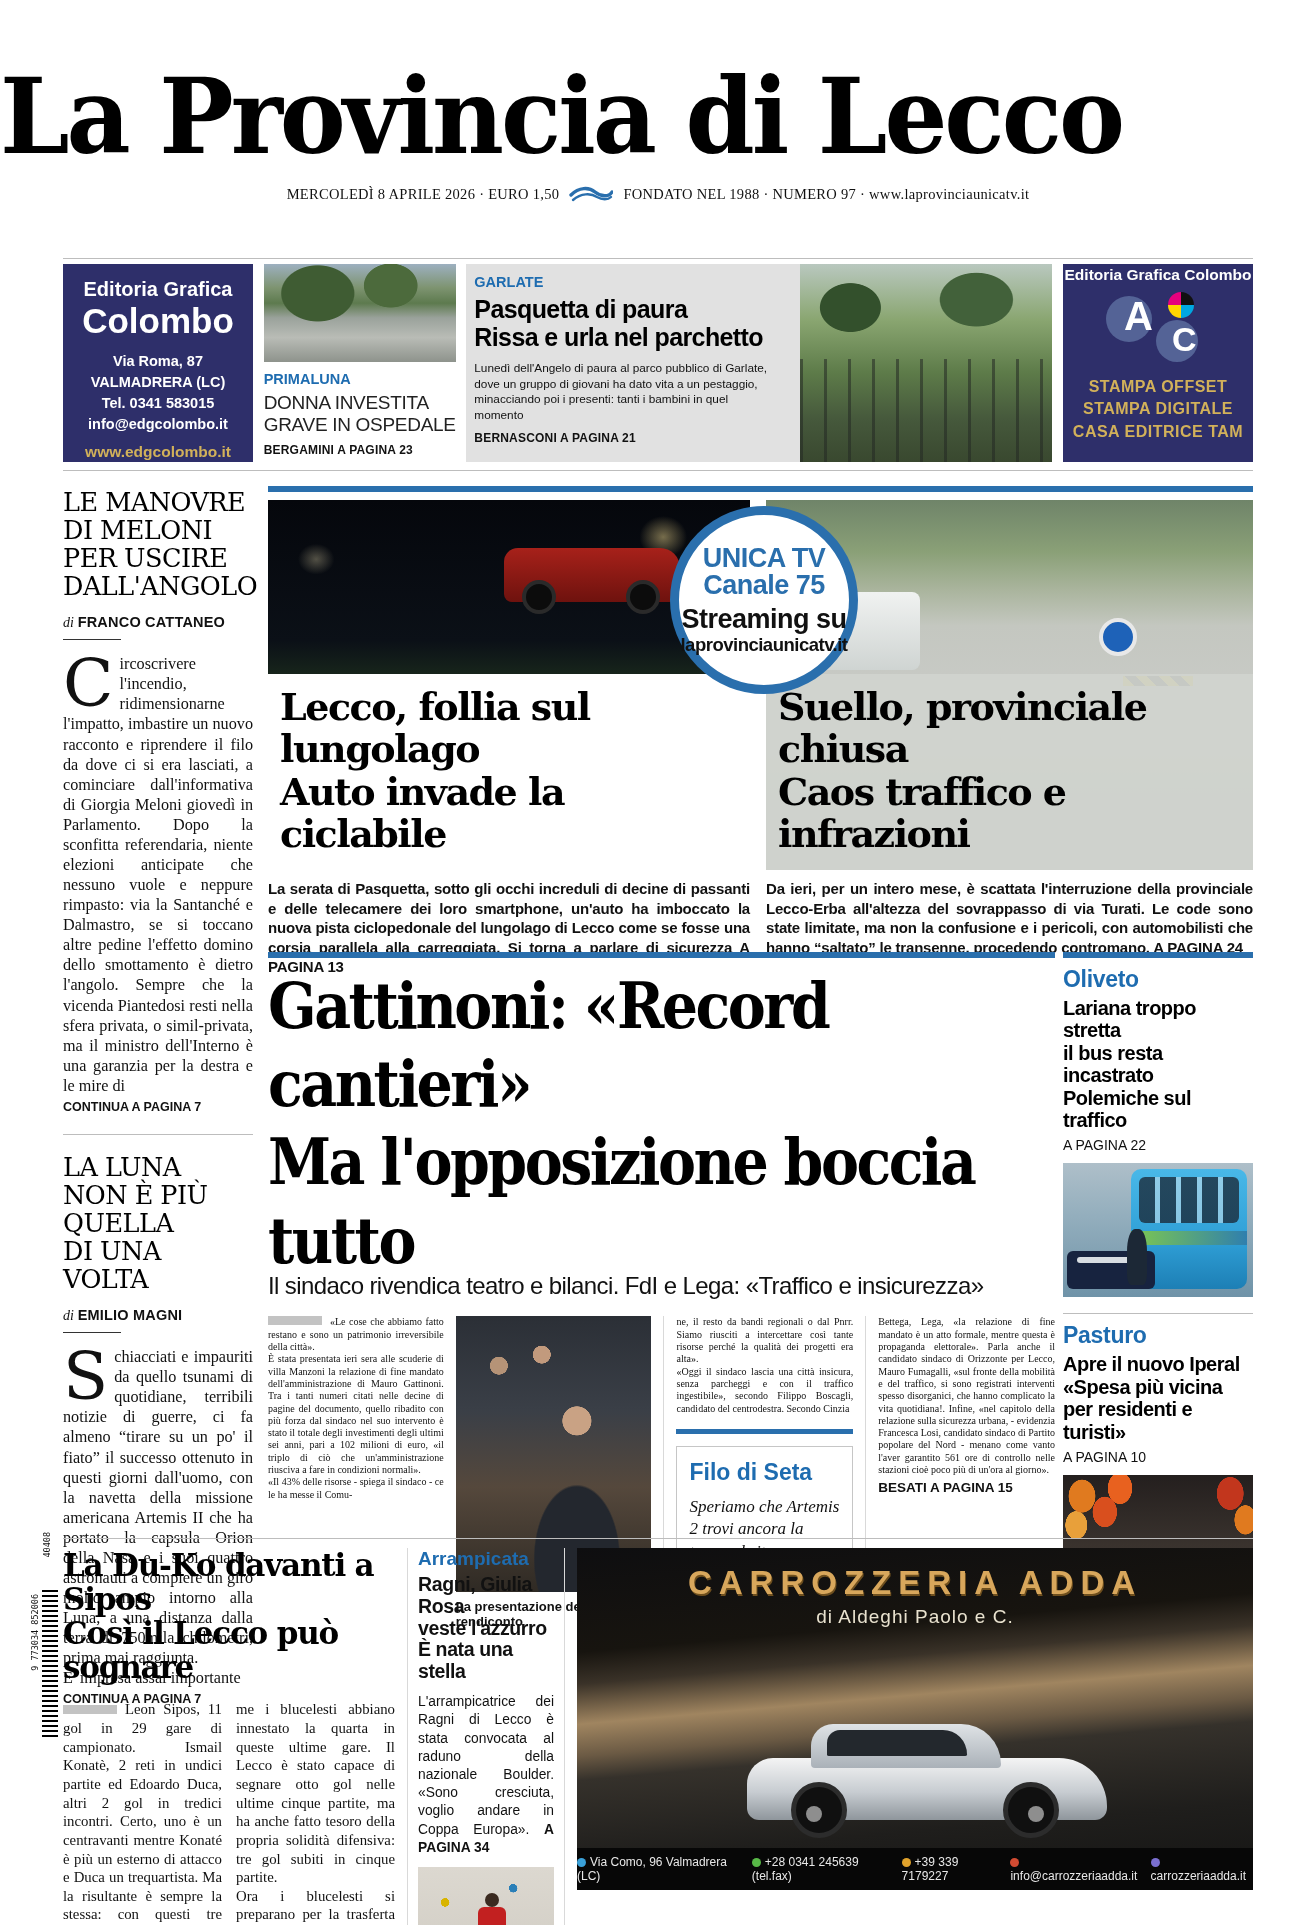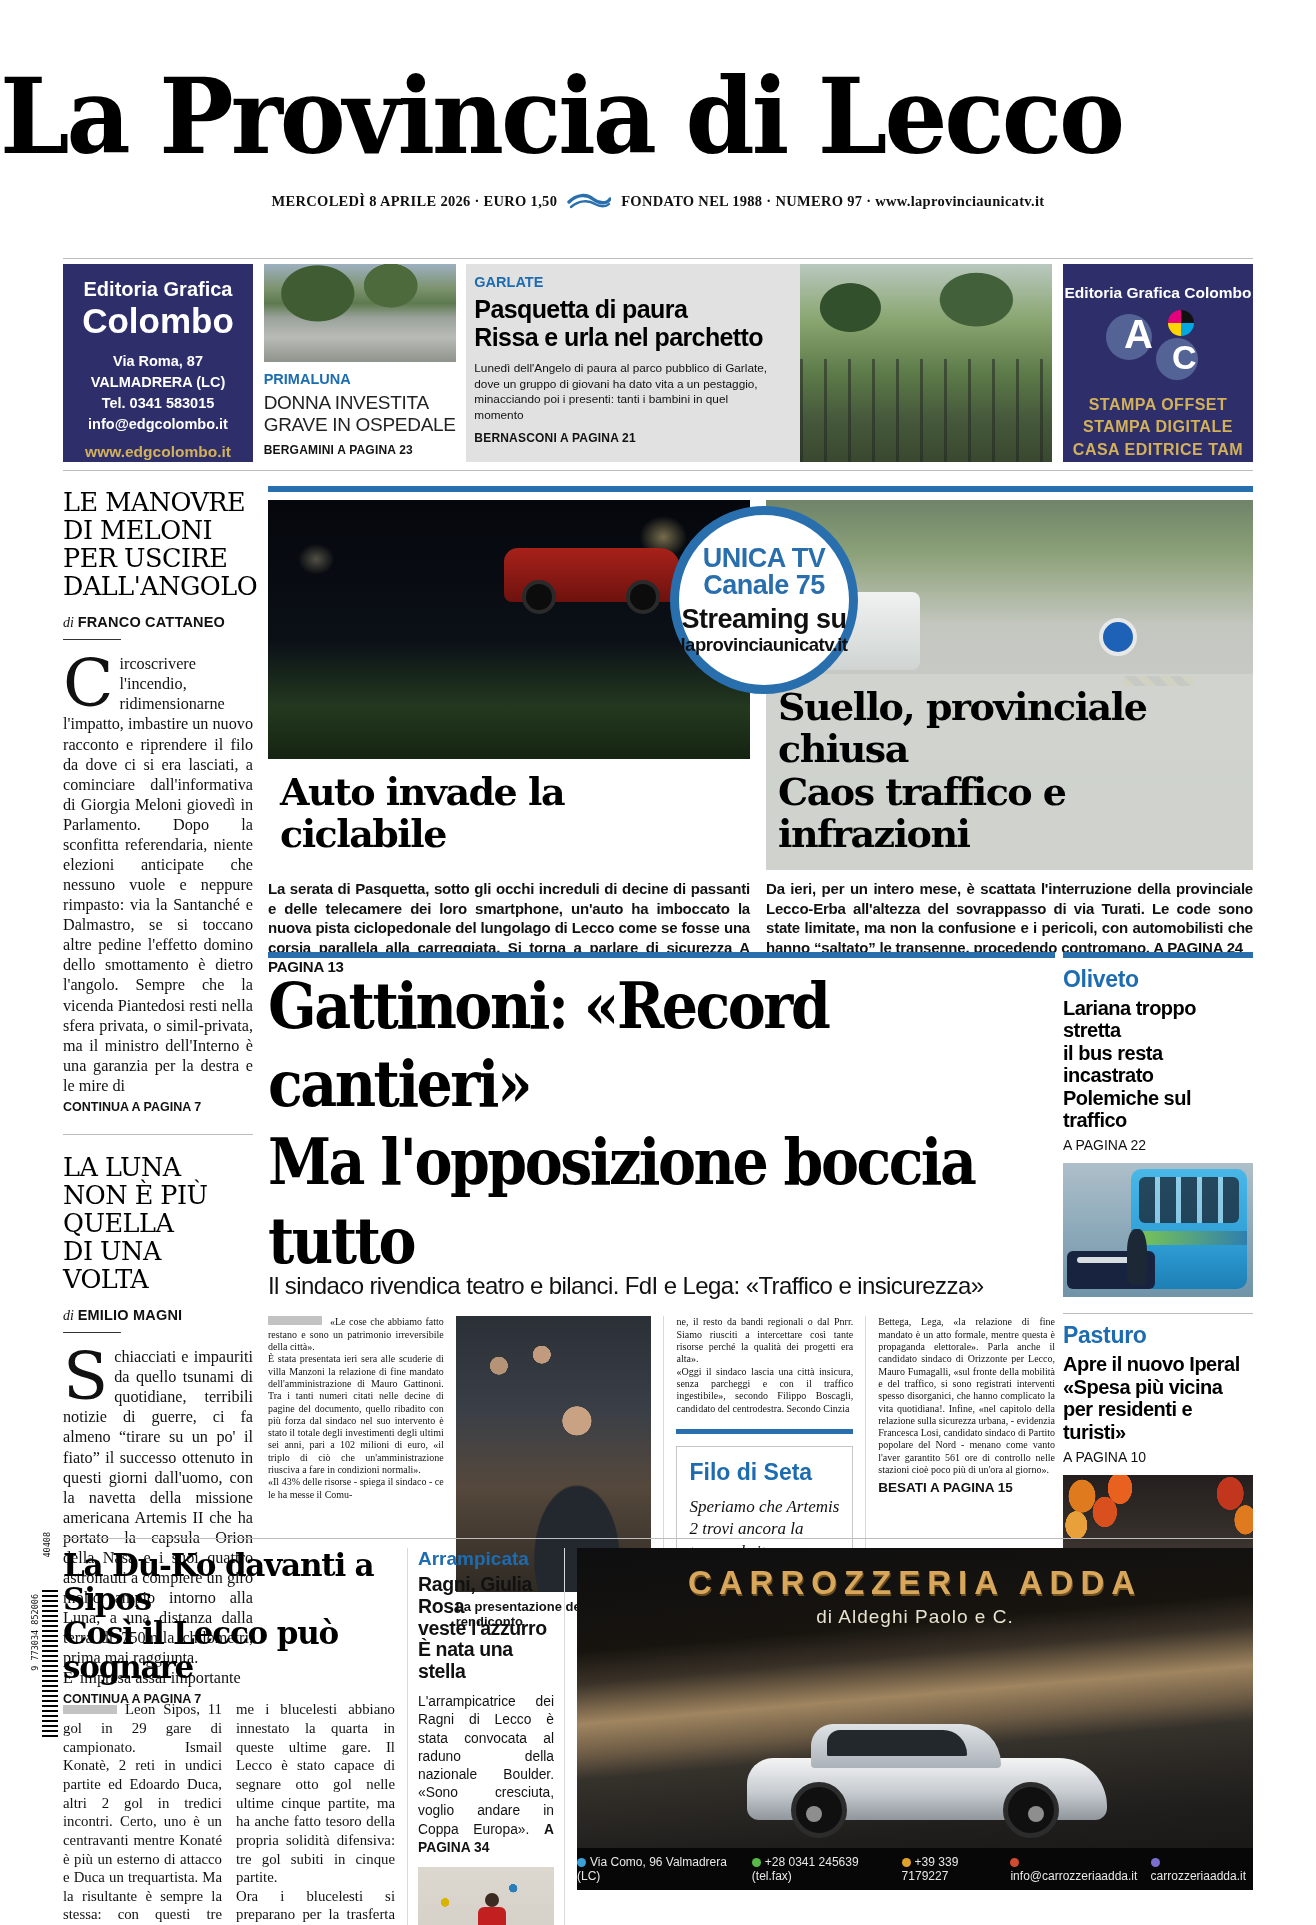--- a/index.html
+++ b/index.html
@@ -6,30 +6,30 @@
   .page{position:relative;width:1316px;height:1925px;background:#fff;color:#111;
         font-family:"Liberation Serif",serif;overflow:hidden;}
   .hairline{position:absolute;left:63px;width:1190px;height:1px;background:#bdbdbd;}
   .bluebar{height:6px;background:#2a6fad;}
   .kick{font-family:"Liberation Sans",sans-serif;font-weight:bold;color:#1e6cb0;}
   .just{text-align:justify;}
   
   .masthead{position:absolute;top:64px;left:0;width:100%;}
   .masthead h1{margin:0;font-family:"DejaVu Serif",serif;font-weight:bold;font-size:99px;
                letter-spacing:-3px;line-height:1.0;color:#000;transform:scaleY(1.06);transform-origin:center top;}
-  .dateline{margin-top:29px;font-family:"Liberation Serif",serif;font-weight:bold;font-size:14.5px;
+  .dateline{margin-top:22px;font-family:"Liberation Serif",serif;font-weight:normal;font-size:14.5px;
             letter-spacing:.3px;color:#111;display:flex;justify-content:center;align-items:center;gap:10px;}
   
   .topstrip{position:absolute;top:264px;left:63px;width:1190px;height:198px;display:flex;justify-content:space-between;}
   .adbox{width:190px;background:#2e2f6a;color:#fff;text-align:center;font-family:"Liberation Sans",sans-serif;box-sizing:border-box;}
   .adbox .t1{font-size:20px;font-weight:bold;margin-top:14px;}
   .adbox .t2{font-size:35px;font-weight:bold;margin-top:0;}
   .adbox .addr{font-size:14.5px;font-weight:bold;line-height:1.45;margin-top:10px;}
   .adbox .web{font-size:15.5px;font-weight:bold;color:#d2b15a;margin-top:8px;}
-  .adbox.right .t1{font-size:15.5px;margin-top:20px;}
+  .adbox.right .t1{font-size:15.5px;margin-top:2px;}
   .logoABC{position:relative;width:120px;height:78px;margin:6px auto 0 auto;}
   .logoABC .c1,.logoABC .c2{position:absolute;border-radius:50%;background:#5a6c9e;opacity:.85;}
   .logoABC .c1{width:46px;height:46px;left:8px;top:6px;}
   .logoABC .c2{width:42px;height:42px;left:58px;top:30px;}
   .logoABC .cmyk{position:absolute;width:26px;height:26px;border-radius:50%;left:70px;top:2px;
       background:conic-gradient(#111 0 25%,#00a7e1 25% 50%,#ffd500 50% 75%,#e6007e 75% 100%);}
   .logoABC .la{position:absolute;left:26px;top:4px;font-size:40px;font-weight:bold;color:#fff;font-family:"Liberation Sans",sans-serif;}
   .logoABC .lc{position:absolute;left:74px;top:30px;font-size:34px;font-weight:bold;color:#fff;font-family:"Liberation Sans",sans-serif;}
   .goldlines{color:#d2b15a;font-weight:bold;font-size:16px;line-height:1.4;margin-top:8px;letter-spacing:.5px;}
   .prim{width:192px;}
@@ -308,20 +308,21 @@
     <div class="bluebar"></div>
     <div class="stories">
       <article class="story story-l">
         <div class="photo">
           <div class="ncar">
             <div class="w1"></div>
             <div class="w2"></div>
           </div>
           <div class="band">
             <div class="bandtext">
+              <div>Lecco, follia sul lungolago</div>
               <div>Auto invade la ciclabile</div>
             </div>
           </div>
         </div>
         <p class="cap"><span>La serata di Pasquetta, sotto gli occhi increduli di decine di passanti e delle telecamere dei loro smartphone, un'auto ha imboccato la nuova pista ciclopedonale del lungolago di Lecco come se fosse una corsia parallela alla carreggiata. Si torna a parlare di sicurezza</span> <span>A PAGINA 13</span></p>
       </article>
       <article class="story story-r">
         <div class="photo">
           <div class="van"></div>
           <div class="sign"></div>

